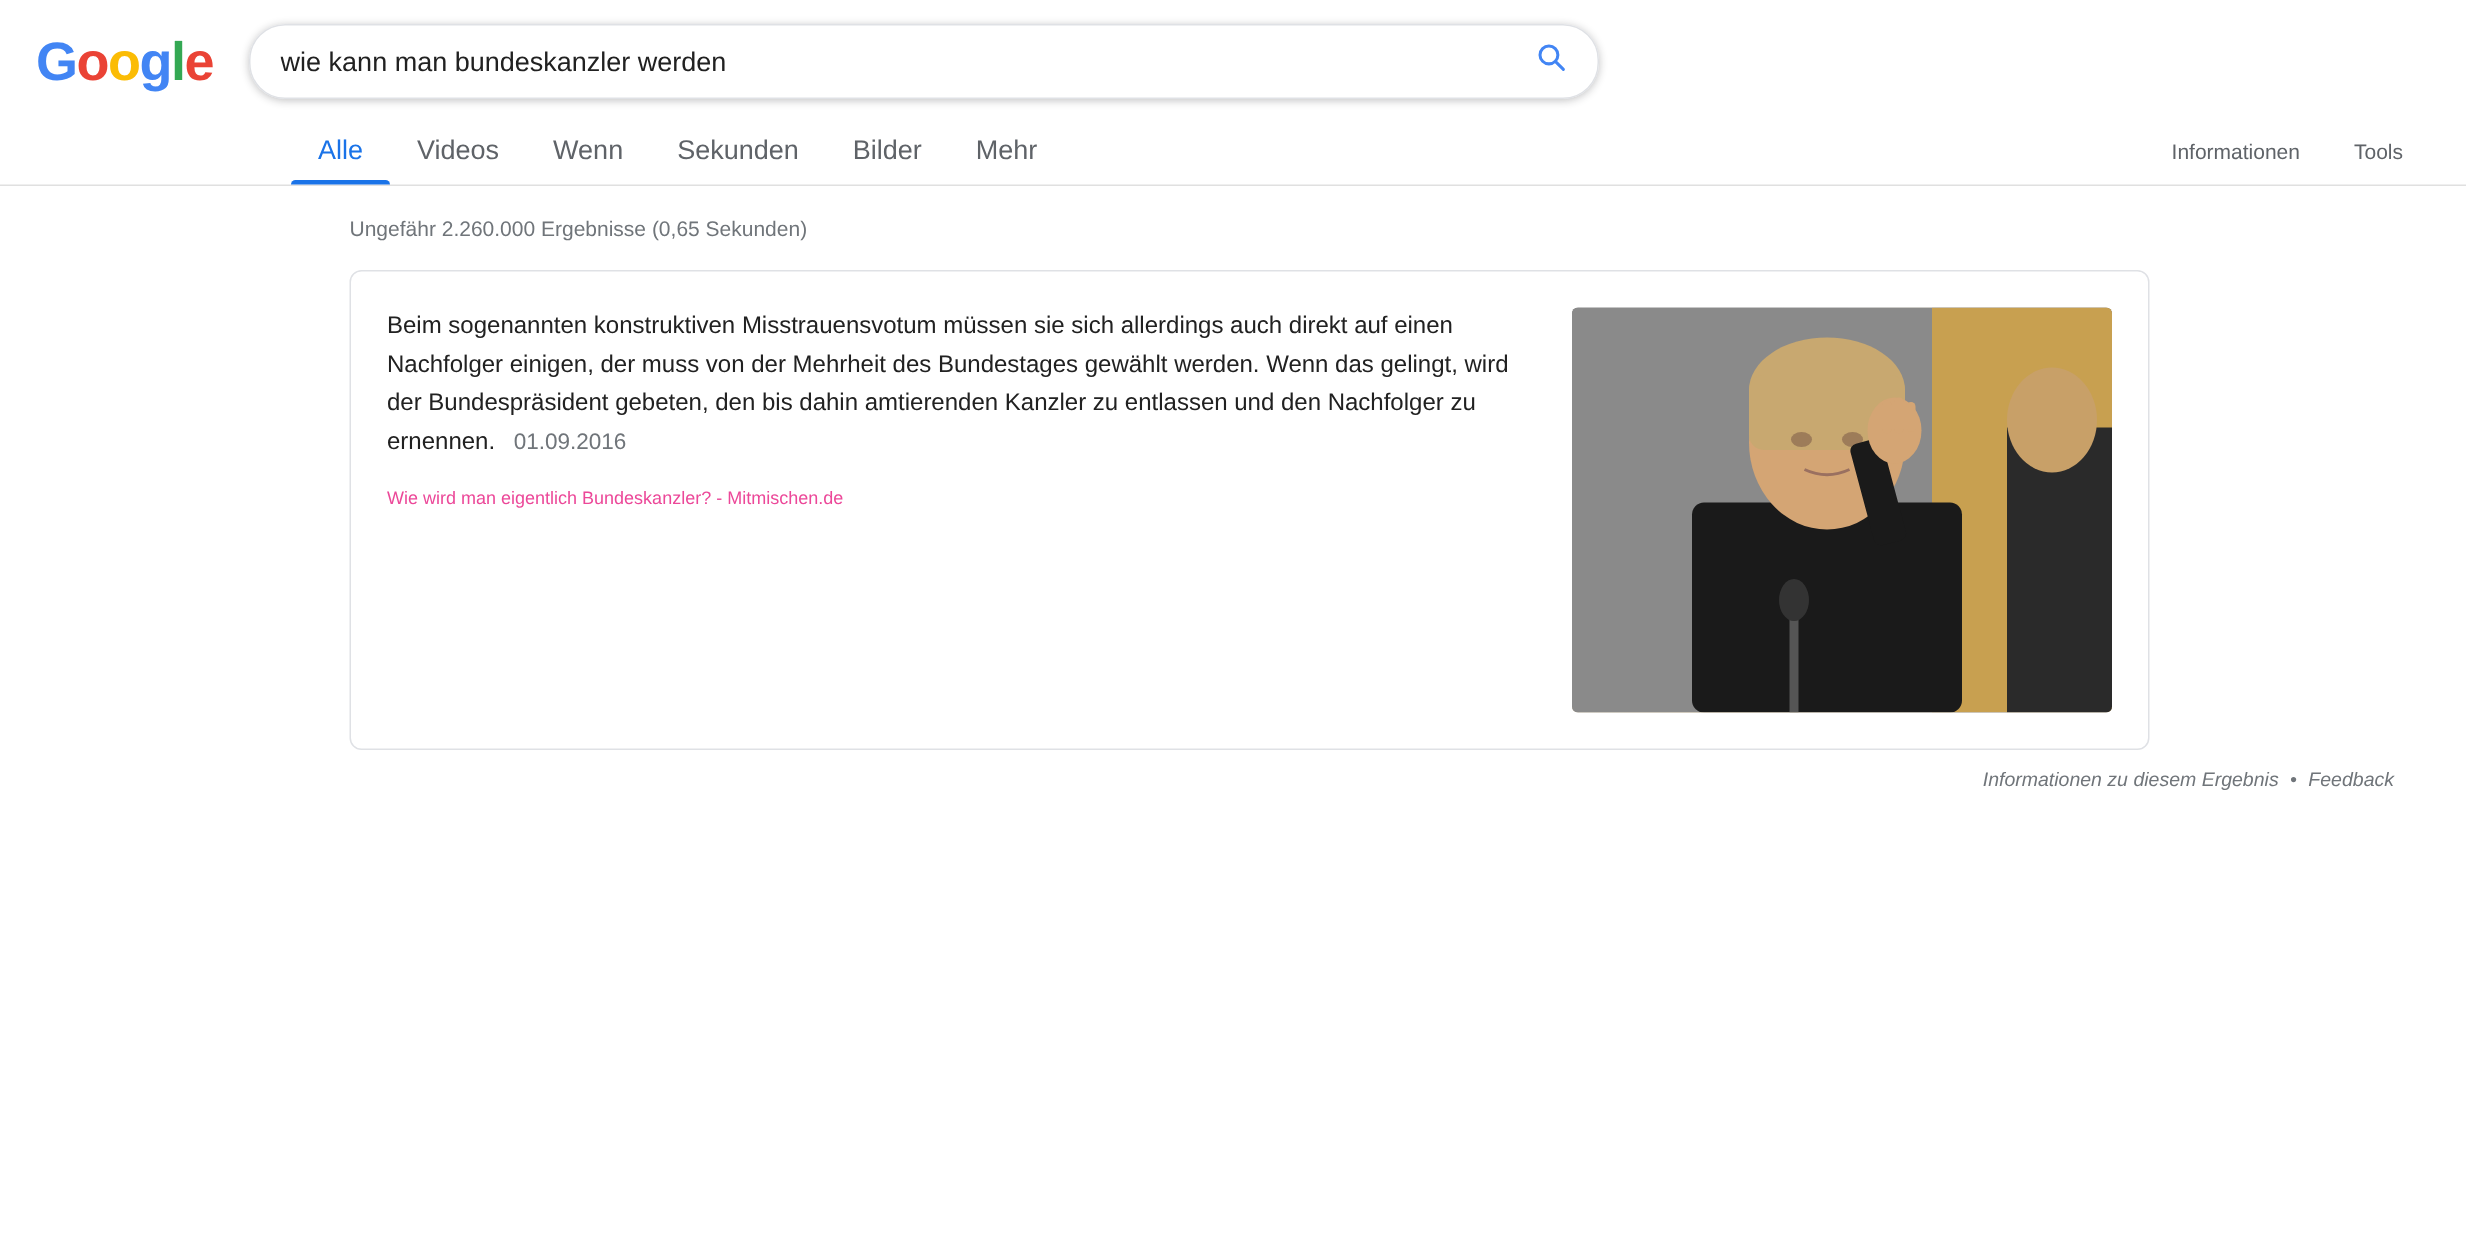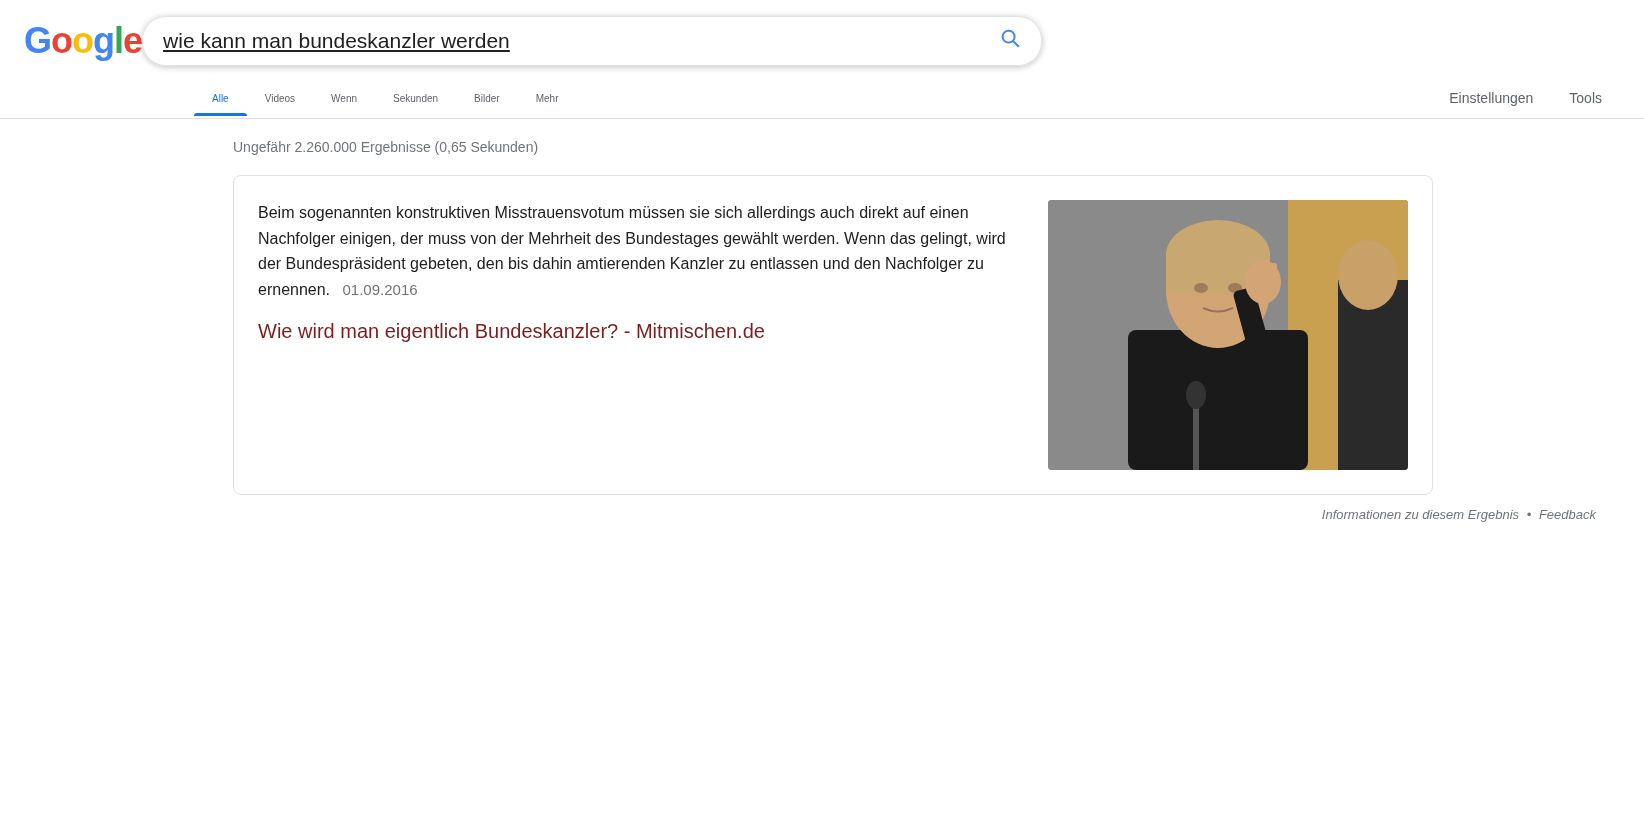--- a/index.html
+++ b/index.html
@@ -11,20 +11,21 @@
 
     
     .header {
       background: #fff;
       padding: 16px 24px 0 24px;
       border-bottom: 1px solid #e0e0e0;
     }
     .header-top {
       display: flex;
       align-items: center;
+      gap: 24px;
       margin-bottom: 12px;
     }
     .logo {
       font-size: 36px;
       font-weight: 700;
       letter-spacing: -1px;
       flex-shrink: 0;
     }
     .logo-blue { color: #4285F4; }
     .logo-red { color: #EA4335; }
@@ -38,42 +39,41 @@
       border-radius: 24px;
       padding: 10px 20px;
       flex: 1;
       max-width: 900px;
       box-shadow: 0 1px 6px rgba(32,33,36,.28);
     }
     .search-input {
       flex: 1;
       border: none;
       outline: none;
-      font-size: 21px;
+      font-size: 18px;
       color: #212121;
       background: transparent;
-      text-decoration: underline;
     }
     .search-icon {
       color: #4285F4;
       font-size: 22px;
       cursor: pointer;
       margin-left: 8px;
     }
 
     
     .nav-tabs {
       display: flex;
       align-items: center;
       gap: 0;
       margin-left: 170px;
     }
     .nav-tab {
       padding: 12px 18px;
-      font-size: 10px;
+      font-size: 18px;
       color: #5f6368;
       cursor: pointer;
       white-space: nowrap;
       position: relative;
       text-decoration: none;
       display: inline-block;
     }
     .nav-tab.active {
       color: #1a73e8;
       font-weight: 500;
@@ -146,22 +146,22 @@
       position: relative;
     }
     
     .featured-image-placeholder {
       width: 100%;
       height: 100%;
       background: linear-gradient(135deg, #888 0%, #aaa 30%, #c8a862 60%, #b0b0b0 100%);
       position: relative;
     }
     .result-title {
-      font-size: 20px;
-      color: #7f1d1d;
+      font-size: 12px;
+      color: #ec4899;
       text-decoration: none;
       cursor: pointer;
       display: block;
       margin-bottom: 4px;
     }
     .result-url {
       font-size: 14px;
       color: #006621;
     }
 
@@ -205,21 +205,21 @@
   </div>
 
   <nav class="nav-tabs">
     <a class="nav-tab active">Alle</a>
     <a class="nav-tab">Videos</a>
     <a class="nav-tab">Wenn</a>
     <a class="nav-tab">Sekunden</a>
     <a class="nav-tab">Bilder</a>
     <a class="nav-tab">Mehr</a>
     <div class="nav-spacer"></div>
-    <a class="nav-tab-right">Einstellungen</a>
+    <a class="nav-tab-right">Informationen</a>
     <a class="nav-tab-right">Tools</a>
   </nav>
 </div>
 
 <main class="main">
   <div class="result-stats">Ungefähr 2.260.000 Ergebnisse (0,65 Sekunden)</div>
 
   <div class="featured-card">
     <div class="featured-text">
       <p>

